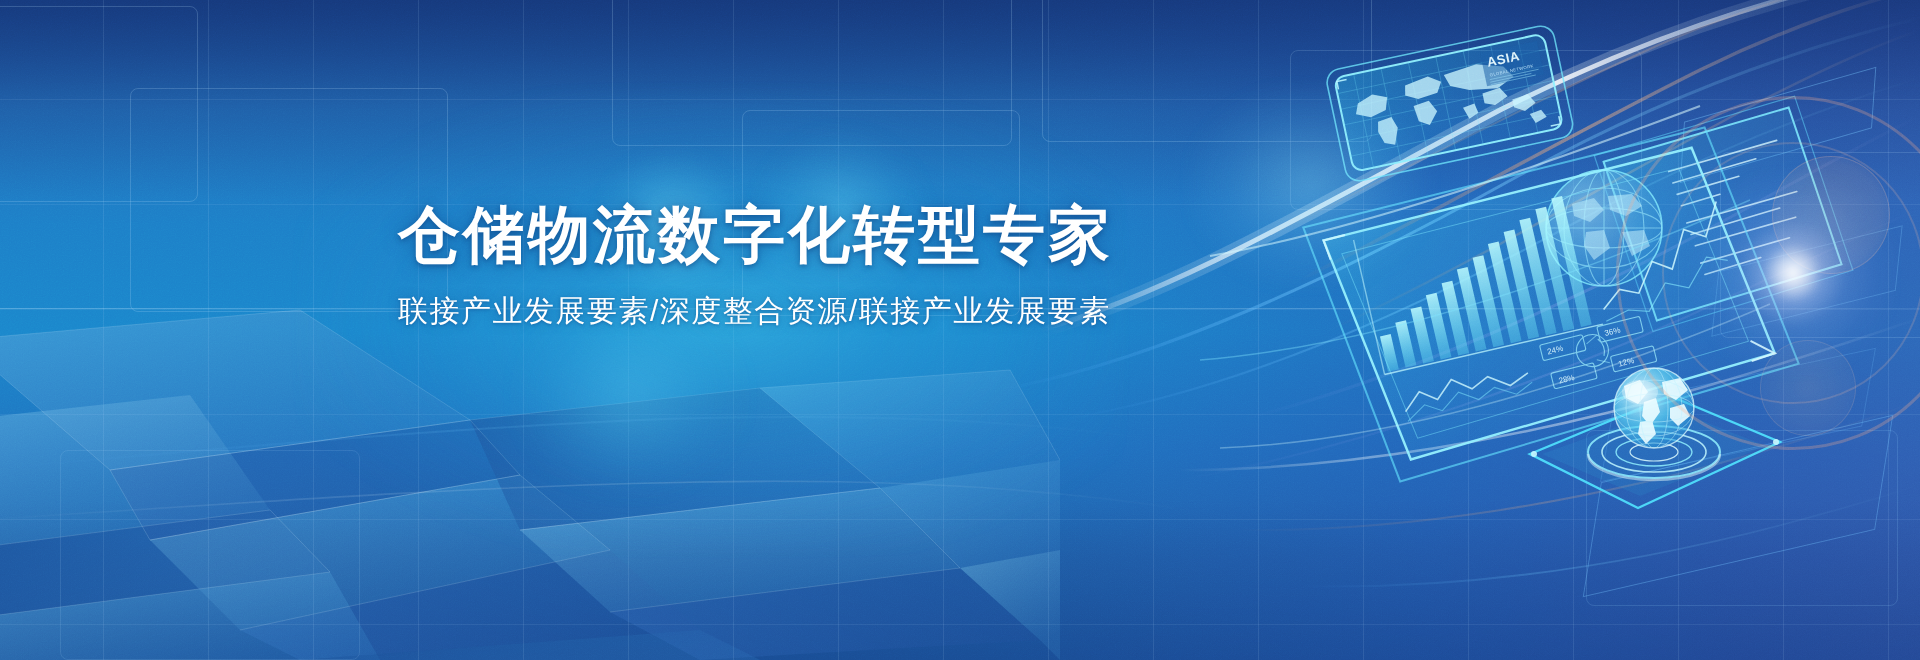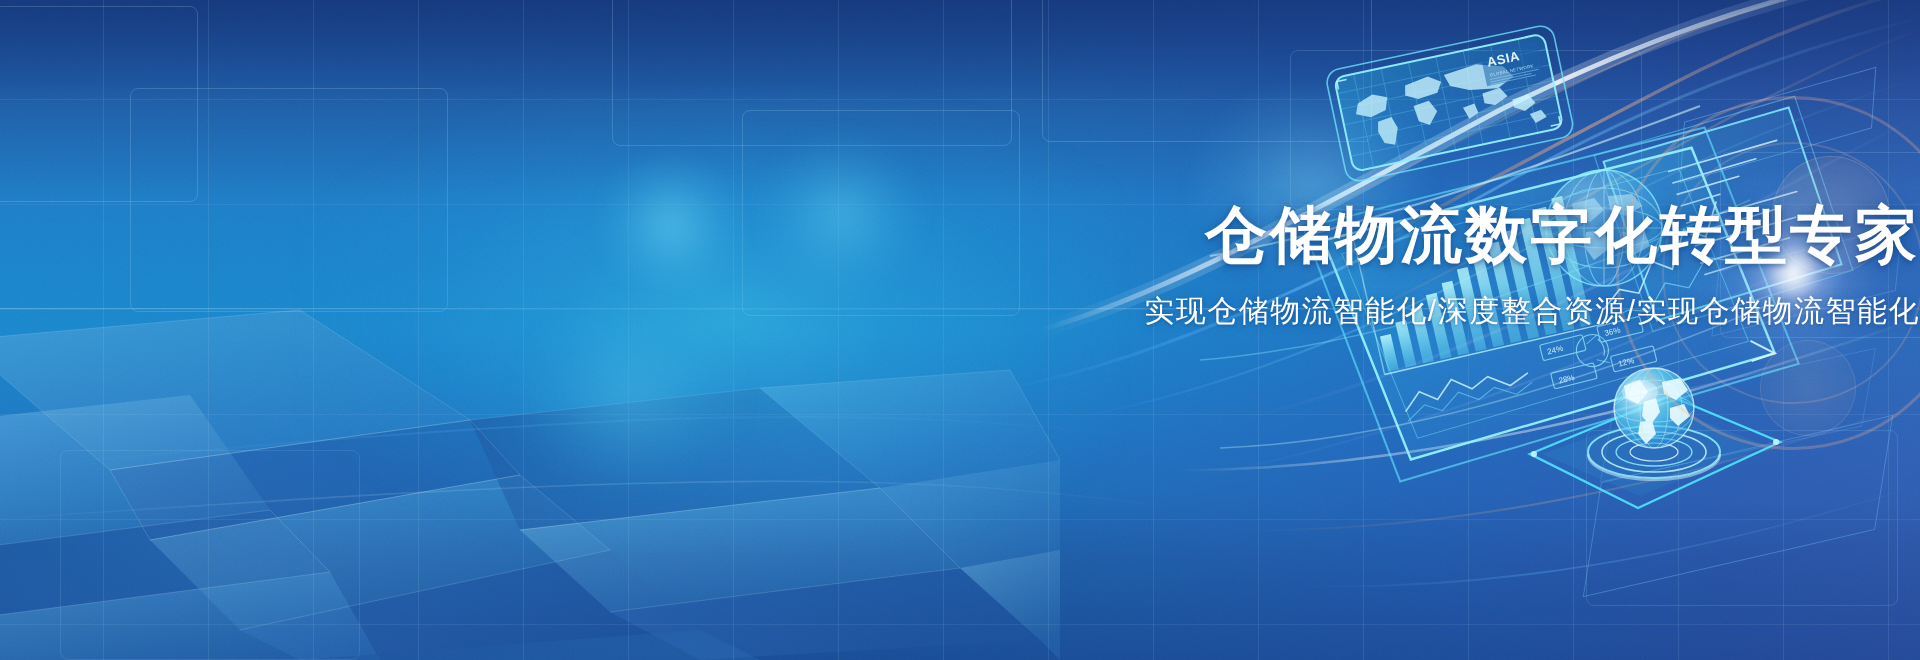--- a/index.html
+++ b/index.html
@@ -185,21 +185,21 @@
   .grain {
     position: absolute; inset: 0;
     opacity: 0.22;
     mix-blend-mode: overlay;
   }
 
   
   .text-block {
     position: absolute;
     left: 0; right: 0; top: 200px;
-    text-align: right;
+    text-align: left;
     padding-left: 398px;
   }
   .headline {
     margin: 0;
     font-size: 62px;
     line-height: 1.12;
     font-weight: 700;
     color: #ffffff;
     letter-spacing: 3px;
     text-shadow: 0 0 18px rgba(15,70,140,0.55), 0 2px 5px rgba(10,50,110,0.45);
@@ -588,16 +588,16 @@
       <filter id="noiseF">
         <feTurbulence type="fractalNoise" baseFrequency="0.85" numOctaves="3" stitchTiles="stitch"></feTurbulence>
         <feColorMatrix type="saturate" values="0"></feColorMatrix>
       </filter>
       <rect width="1920" height="660" filter="url(#noiseF)" opacity="0.55"></rect>
     </svg>
   </div>
 
   <div class="text-block">
     <h1 class="headline">仓储物流数字化转型专家</h1>
-    <p class="subhead">实现仓储物流智能化/深度整合资源/实现仓储物流智能化</p>
+    <p class="subhead">联接产业发展要素/深度整合资源/联接产业发展要素</p>
   </div>
 
 </div>
 
 </body></html>

